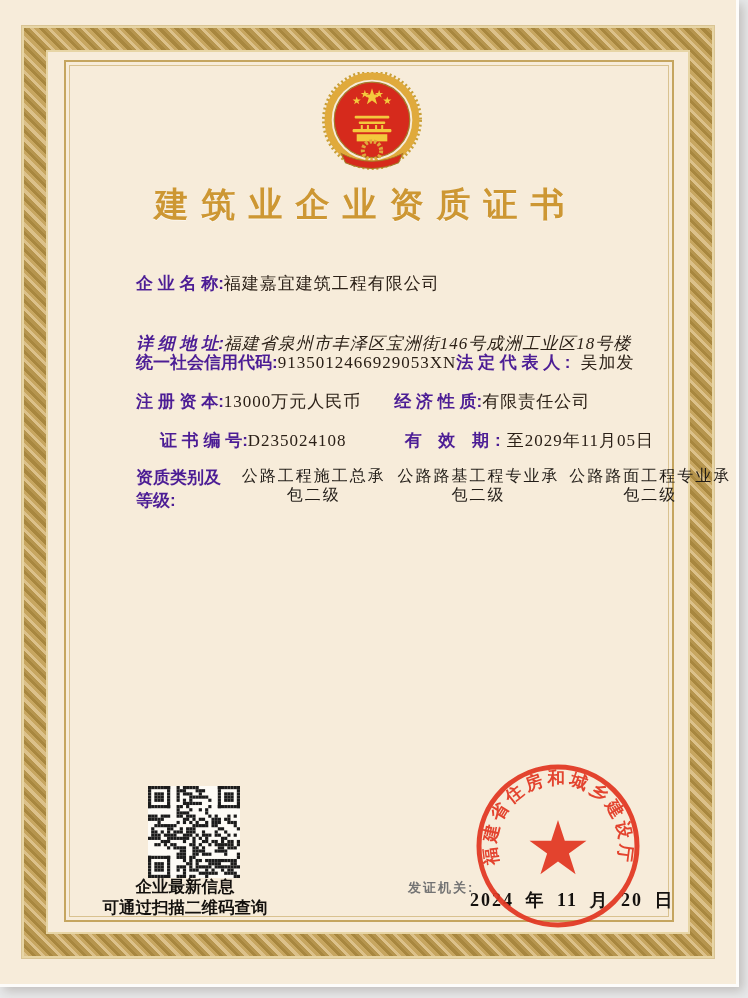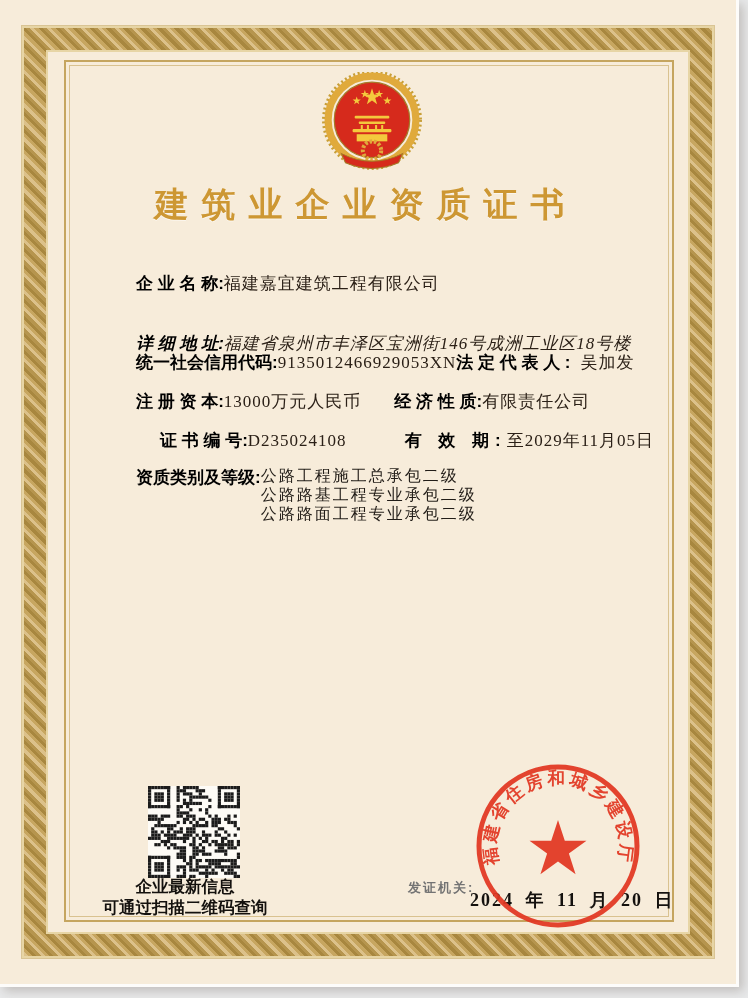--- a/index.html
+++ b/index.html
@@ -34,26 +34,26 @@
     content:"";position:absolute;inset:3px;border:1px solid #d9c290;
   }
   .emblem{position:absolute;left:316px;top:72px;width:112px;height:102px;}
   .title{
     position:absolute;left:0;top:182px;width:732px;text-align:center;
     font-size:34px;font-weight:bold;color:#cd9733;letter-spacing:13px;
     text-shadow:0 1px 0 rgba(255,255,255,.5);
     font-family:"DejaVu Sans","Liberation Sans",sans-serif;
   }
   .field-row{position:absolute;left:136px;white-space:nowrap;color:#221d18;}
-  .flabel{font-weight:bold;font-size:17px;color:#000000;}
+  .flabel{font-weight:bold;font-size:17px;color:#4c1d95;}
   .fvalue{font-size:17px;font-family:"Liberation Serif","DejaVu Serif",serif;letter-spacing:1px;color:#2b2017;}
   .gap35{margin-left:33px;}
   .gap12{margin-left:10px;}
   .quals{position:absolute;left:136px;top:466px;display:flex;color:#221d18;}
-  .qual-lines{display:flex;flex-direction:column;line-height:19px;}
+  .qual-lines{display:flex;flex-direction:row;line-height:19px;text-align:center;}
   .qual-lines span{font-size:16px;font-family:"Liberation Serif","DejaVu Serif",serif;letter-spacing:2px;}
   .qr-wrap{position:absolute;left:148px;top:786px;width:92px;height:92px;background:#fdfbf6;}
   .qr-caption{
     position:absolute;left:92px;top:876px;width:186px;text-align:center;
     font-weight:bold;font-size:16.5px;line-height:21px;color:#14110e;
   }
   .issuer-label{position:absolute;left:408px;top:879px;font-weight:bold;font-size:13px;color:#737373;letter-spacing:2px;}
   .issue-date{
     position:absolute;left:470px;top:888px;font-size:18px;color:#14110e;
     font-family:"Liberation Serif","DejaVu Serif",serif;letter-spacing:2px;word-spacing:5px;font-weight:bold;

